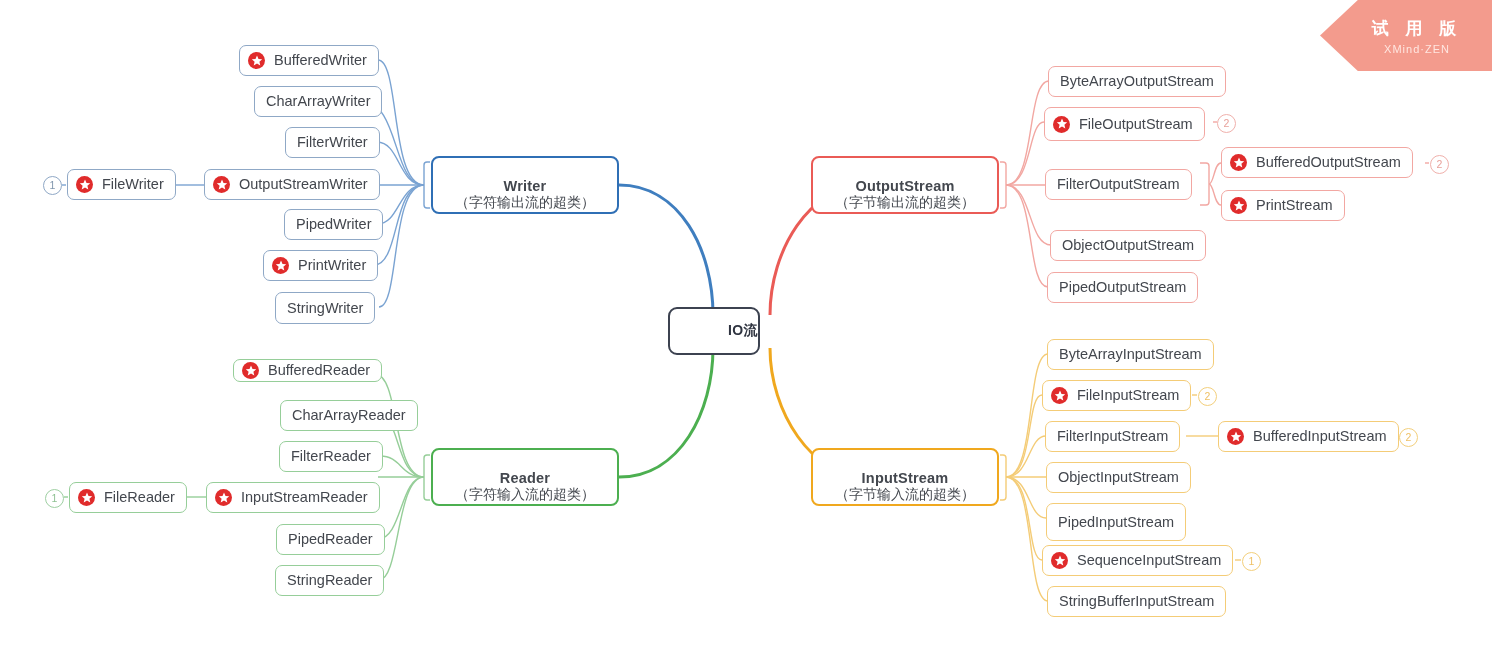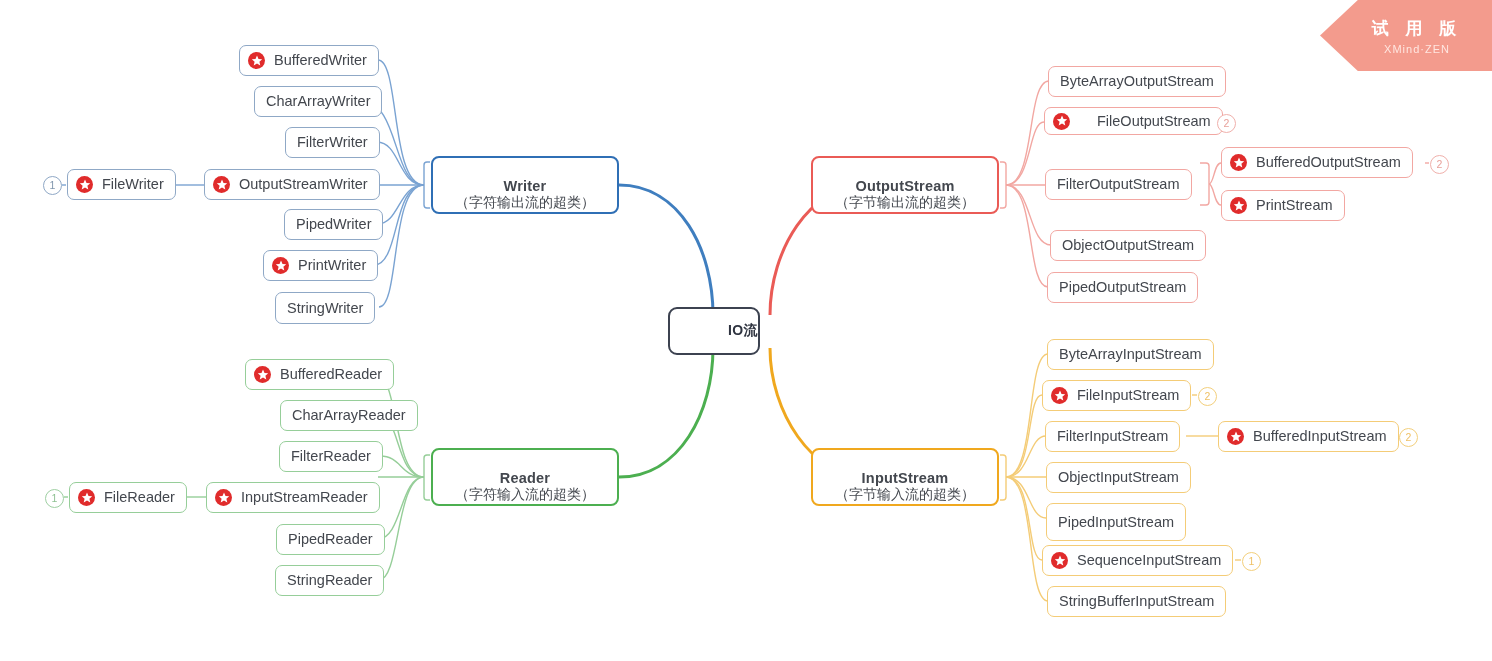--- a/index.html
+++ b/index.html
@@ -259,21 +259,21 @@
   </div>
 
   <div class="node main" style="left:811px; top:156px; width:188px; height:58px; border-color:#ea5b56;">
     <span class="title">OutputStream</span>
     <span class="sub">（字节输出流的超类）</span>
   </div>
 
   <div class="node leaf" style="left:1048px; top:66px; height:31px; border-color:#f2a7a2;">
     <span class="label">ByteArrayOutputStream</span>
   </div>
-  <div class="node leaf has-icon" style="left:1044px; top:107px; height:28px; border-color:#f2a7a2;gap:18px;">
+  <div class="node leaf has-icon" style="left:1044px; top:107px; height:34px; border-color:#f2a7a2;">
     <span class="star">
         <svg width="12" height="12" viewBox="0 0 12 12">
           <polygon fill="#fff" points="6,0.6 7.5,4 11.2,4.3 8.4,6.8 9.3,10.5 6,8.5 2.7,10.5 3.6,6.8 0.8,4.3 4.5,4"></polygon>
         </svg>
       </span>
     <span class="label">FileOutputStream</span>
   </div>
   <div class="badge red" style="left:1217px; top:114px;">2</div>
 
   <div class="node leaf" style="left:1045px; top:169px; height:31px; border-color:#f2a7a2;">
@@ -302,21 +302,21 @@
   </div>
   <div class="node leaf" style="left:1047px; top:272px; height:31px; border-color:#f2a7a2;">
     <span class="label">PipedOutputStream</span>
   </div>
 
   <div class="node main" style="left:431px; top:448px; width:188px; height:58px; border-color:#4caf50;">
     <span class="title">Reader</span>
     <span class="sub">（字符输入流的超类）</span>
   </div>
 
-  <div class="node leaf has-icon" style="left:233px; top:359px; height:31px; border-color:#96ce99;margin-left:12px;">
+  <div class="node leaf has-icon" style="left:233px; top:359px; height:23px; border-color:#96ce99;">
     <span class="star">
         <svg width="12" height="12" viewBox="0 0 12 12">
           <polygon fill="#fff" points="6,0.6 7.5,4 11.2,4.3 8.4,6.8 9.3,10.5 6,8.5 2.7,10.5 3.6,6.8 0.8,4.3 4.5,4"></polygon>
         </svg>
       </span>
     <span class="label">BufferedReader</span>
   </div>
   <div class="node leaf" style="left:250px; top:400px; height:31px; border-color:#96ce99;margin-left:30px;">
     <span class="label">CharArrayReader</span>
   </div>

